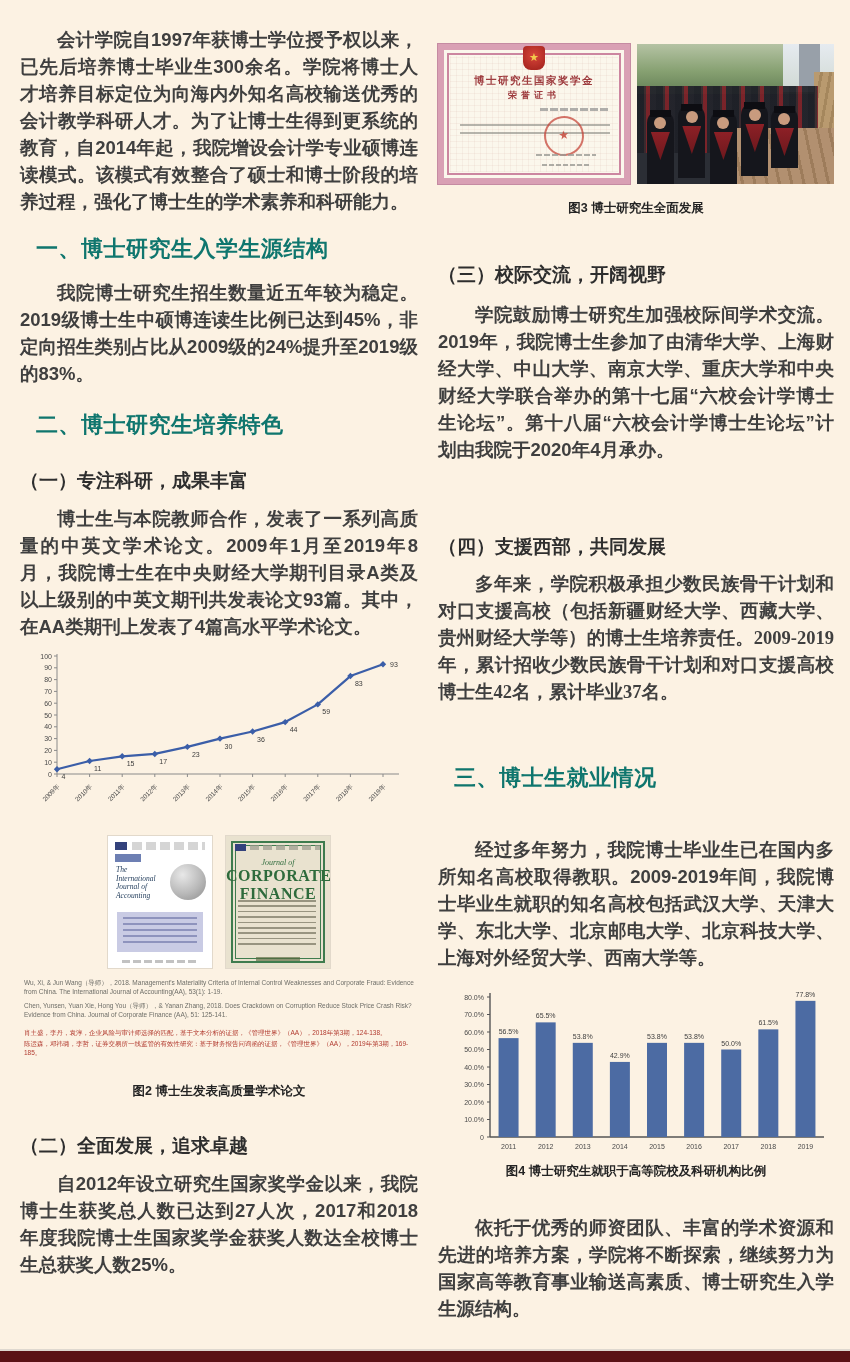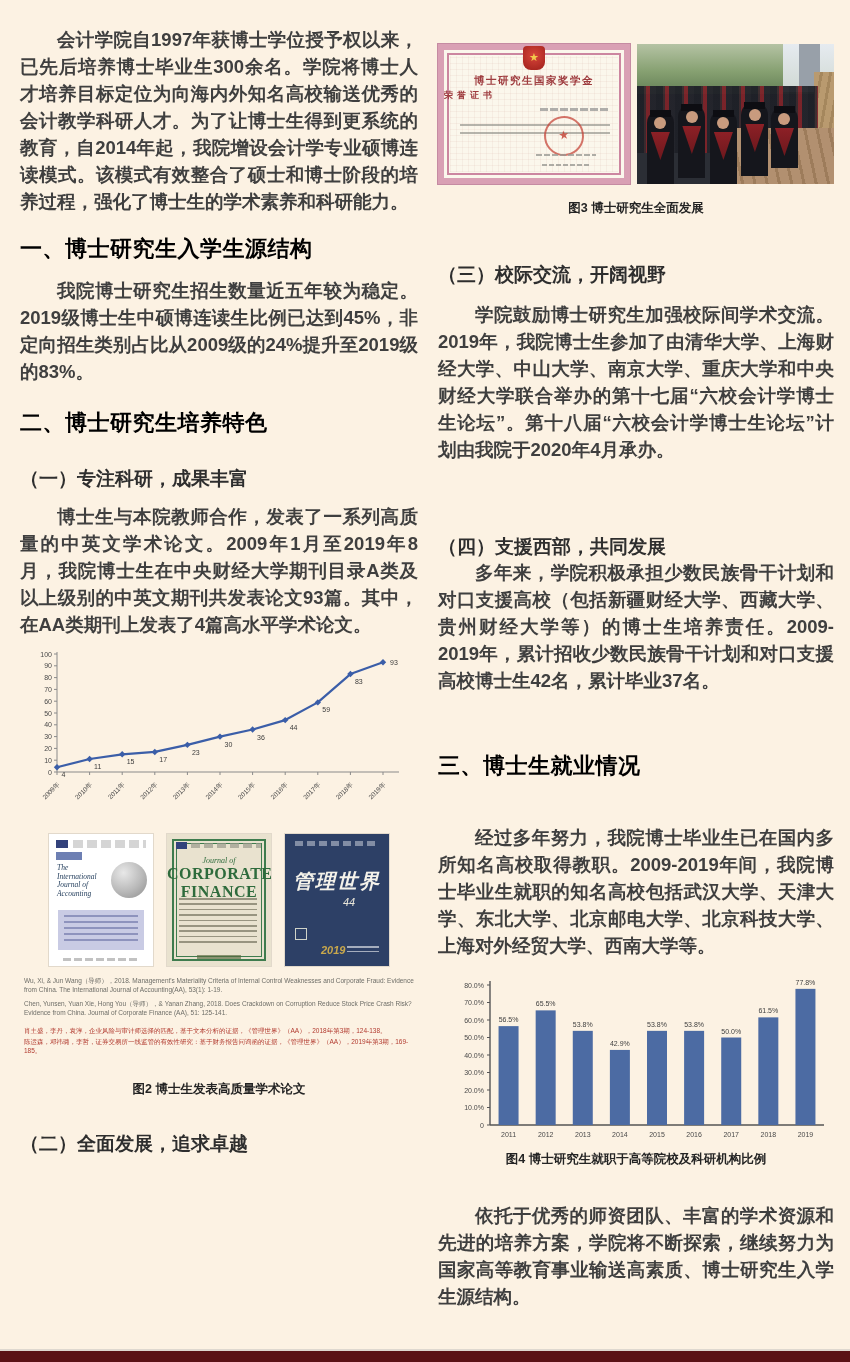--- a/index.html
+++ b/index.html
@@ -4,21 +4,21 @@
 <style>
   html,body{margin:0;padding:0;}
   body{width:850px;height:1362px;background:#fcf2e3;font-family:"Liberation Sans",sans-serif;position:relative;overflow:hidden;}
   #page{position:absolute;inset:0;}
 
   .col{position:absolute;top:0;}
   #col-left{left:20px;width:398px;}
   #col-right{left:438px;width:396px;}
 
   .para{font-size:18.5px;line-height:27px;color:#3f3f3f;font-weight:600;text-align:justify;text-indent:2em;margin:0;}
-  .h-major{font-size:22px;line-height:28px;font-weight:bold;color:#000000;margin:0;letter-spacing:.5px;}
+  .h-major{font-size:22px;line-height:28px;font-weight:bold;color:#0f766e;margin:16px;letter-spacing:.5px;}
   .h-sub{font-size:19px;line-height:24px;font-weight:600;color:#2e2e2e;margin:0;}
   .fig-caption{font-size:12.5px;line-height:17px;font-weight:bold;color:#242424;text-align:center;margin:0;}
 
   
   .chart{display:block;margin:0 auto;}
   #chart1{margin-top:8px;}
   #chart4{margin-top:14px;}
 
   
   .covers{display:flex;justify-content:center;gap:14px;margin-top:16px;}
@@ -59,21 +59,21 @@
   .cite-cn{color:#b23b30;margin-bottom:2px;}
   .cites .gap{height:4px;}
 
   
   .fig3-row{display:flex;gap:7px;margin-top:44px;height:140px;}
   .cert{position:relative;flex:0 0 180px;background:#fbf7ec;border:6px solid #d9a0b4;box-shadow:0 0 0 1px #c58ba2;}
   .cert::before{content:"";position:absolute;inset:3px;border:2px solid #cc86a0;pointer-events:none;}
   .cert-grid{position:absolute;inset:6px;background:repeating-linear-gradient(0deg,rgba(200,150,140,.10) 0 1px,transparent 1px 6px),repeating-linear-gradient(90deg,rgba(200,150,140,.10) 0 1px,transparent 1px 6px);}
   .cert-emblem{position:absolute;top:-4px;left:50%;transform:translateX(-50%);width:22px;height:24px;background:radial-gradient(circle at 50% 40%,#d8453a,#9e1f1a);border-radius:4px 4px 8px 8px;text-align:center;color:#f2c94c;font-size:11px;line-height:22px;}
   .cert-title{position:absolute;top:24px;left:0;right:0;text-align:center;color:#9e3b3e;font-weight:bold;font-size:10.5px;letter-spacing:1.5px;}
-  .cert-sub{position:absolute;top:39px;left:0;right:0;text-align:left;color:#9e3b3e;font-weight:bold;font-size:9px;letter-spacing:4px;}
+  .cert-sub{position:absolute;top:39px;left:0;right:0;text-align:center;color:#9e3b3e;font-weight:bold;font-size:9px;letter-spacing:4px;}
   .cert-line1{position:absolute;top:58px;right:14px;width:70px;height:3px;background:repeating-linear-gradient(90deg,#8f8f8f 0 8px,transparent 8px 10px);opacity:.7;}
   .cert-body{position:absolute;top:74px;left:16px;right:14px;height:12px;background:repeating-linear-gradient(180deg,#8f8f88 0 2px,transparent 2px 8px);opacity:.65;}
   .cert-seal{position:absolute;right:40px;bottom:22px;width:36px;height:36px;border:2px solid rgba(195,60,48,.7);border-radius:50%;text-align:center;color:rgba(195,60,48,.8);font-size:12px;line-height:34px;transform:rotate(-8deg);}
   .cert-issuer{position:absolute;bottom:22px;right:28px;width:60px;height:2.5px;background:repeating-linear-gradient(90deg,#9a9a94 0 6px,transparent 6px 8px);opacity:.8;}
   .cert-date{position:absolute;bottom:12px;right:34px;width:48px;height:2.5px;background:repeating-linear-gradient(90deg,#9a9a94 0 5px,transparent 5px 7px);opacity:.8;}
 
   .photo{position:relative;flex:1;height:140px;overflow:hidden;background:#2b2e35;}
   .ph-trees{position:absolute;top:0;left:0;right:0;height:36%;background:linear-gradient(180deg,#b5c3a4 0%,#86a071 55%,#637f55 100%);}
   .ph-sky{position:absolute;top:0;right:0;width:26%;height:34%;background:linear-gradient(180deg,#e6ebf0,#cfd8d2);}
   .ph-bldg{position:absolute;top:0;right:7%;width:11%;height:30%;background:#98a0a9;}
@@ -100,21 +100,21 @@
   .lc-cap1{margin-top:2px;}
   .lc-cap2{margin-top:26px;}
   .lc-s2{margin-top:34px;}
   .lc-p3{margin-top:12px;}
 
   
   .rc-cap3{margin-top:16px;}
   .rc-s3{margin-top:46px;}
   .rc-p3{margin-top:14px;}
   .rc-s4{margin-top:72px;}
-  .rc-p4{}
+  .rc-p4{margin-top:12px;font-family:Liberation Serif, serif;}
   .rc-h3{margin-top:58px;}
   .rc-p5{margin-top:44px;}
   .rc-cap4{margin-top:0px;}
   .rc-p6{margin-top:34px;}
 </style>
 </head>
 <body>
 
 <div id="page">
 
@@ -213,40 +213,33 @@
         <div class="c2-flag"></div>
         <div class="c2-toplines"></div>
         <div class="c2-title">
           <span class="t1">Journal of</span>
           <span class="t2">CORPORATE</span>
           <span class="t2">FINANCE</span>
         </div>
         <div class="c2-lines"></div>
         <div class="c2-foot"></div>
       </div>
-      <div class="cover cover3">
-        <div class="c3-toplines"></div>
-        <div class="c3-title">管理世界</div>
-        <div class="c3-mark">44</div>
-        <div class="c3-logo"></div>
-        <div class="c3-year">2019</div>
-        <div class="c3-yearlines"></div>
-      </div>
     </div>
 
     <div class="cites">
       <p class="cite cite-en">Wu, Xi, &amp; Jun Wang（导师），2018. Management's Materiality Criteria of Internal Control Weaknesses and Corporate Fraud: Evidence from China. The International Journal of Accounting(AA), 53(1): 1-19.</p>
       <p class="cite cite-en">Chen, Yunsen, Yuan Xie, Hong You（导师），&amp; Yanan Zhang, 2018. Does Crackdown on Corruption Reduce Stock Price Crash Risk? Evidence from China. Journal of Corporate Finance (AA), 51: 125-141.</p>
       <div class="gap"></div>
       <p class="cite cite-cn">肖土盛，李丹，袁淳，企业风险与审计师选择的匹配，基于文本分析的证据，《管理世界》（AA），2018年第3期，124-138。</p>
       <p class="cite cite-cn">陈运森，邓祎璐，李哲，证券交易所一线监管的有效性研究：基于财务报告问询函的证据，《管理世界》（AA），2019年第3期，169-185。</p>
     </div>
     <p class="fig-caption lc-cap2">图2 博士生发表高质量学术论文</p>
 
     <h3 class="h-sub lc-s2">（二）全面发展，追求卓越</h3>
+    <p class="para lc-p3">自2012年设立研究生国家奖学金以来，我院博士生获奖总人数已达到27人次，2017和2018年度我院博士生国家奖学金获奖人数达全校博士生总获奖人数25%。</p>
   </div>
 
   <div id="col-right" class="col">
     <div class="fig3-row">
       <div class="cert">
         <div class="cert-grid"></div>
         <div class="cert-emblem">★</div>
         <div class="cert-title">博士研究生国家奖学金</div>
         <div class="cert-sub">荣誉证书</div>
         <div class="cert-line1"></div>

